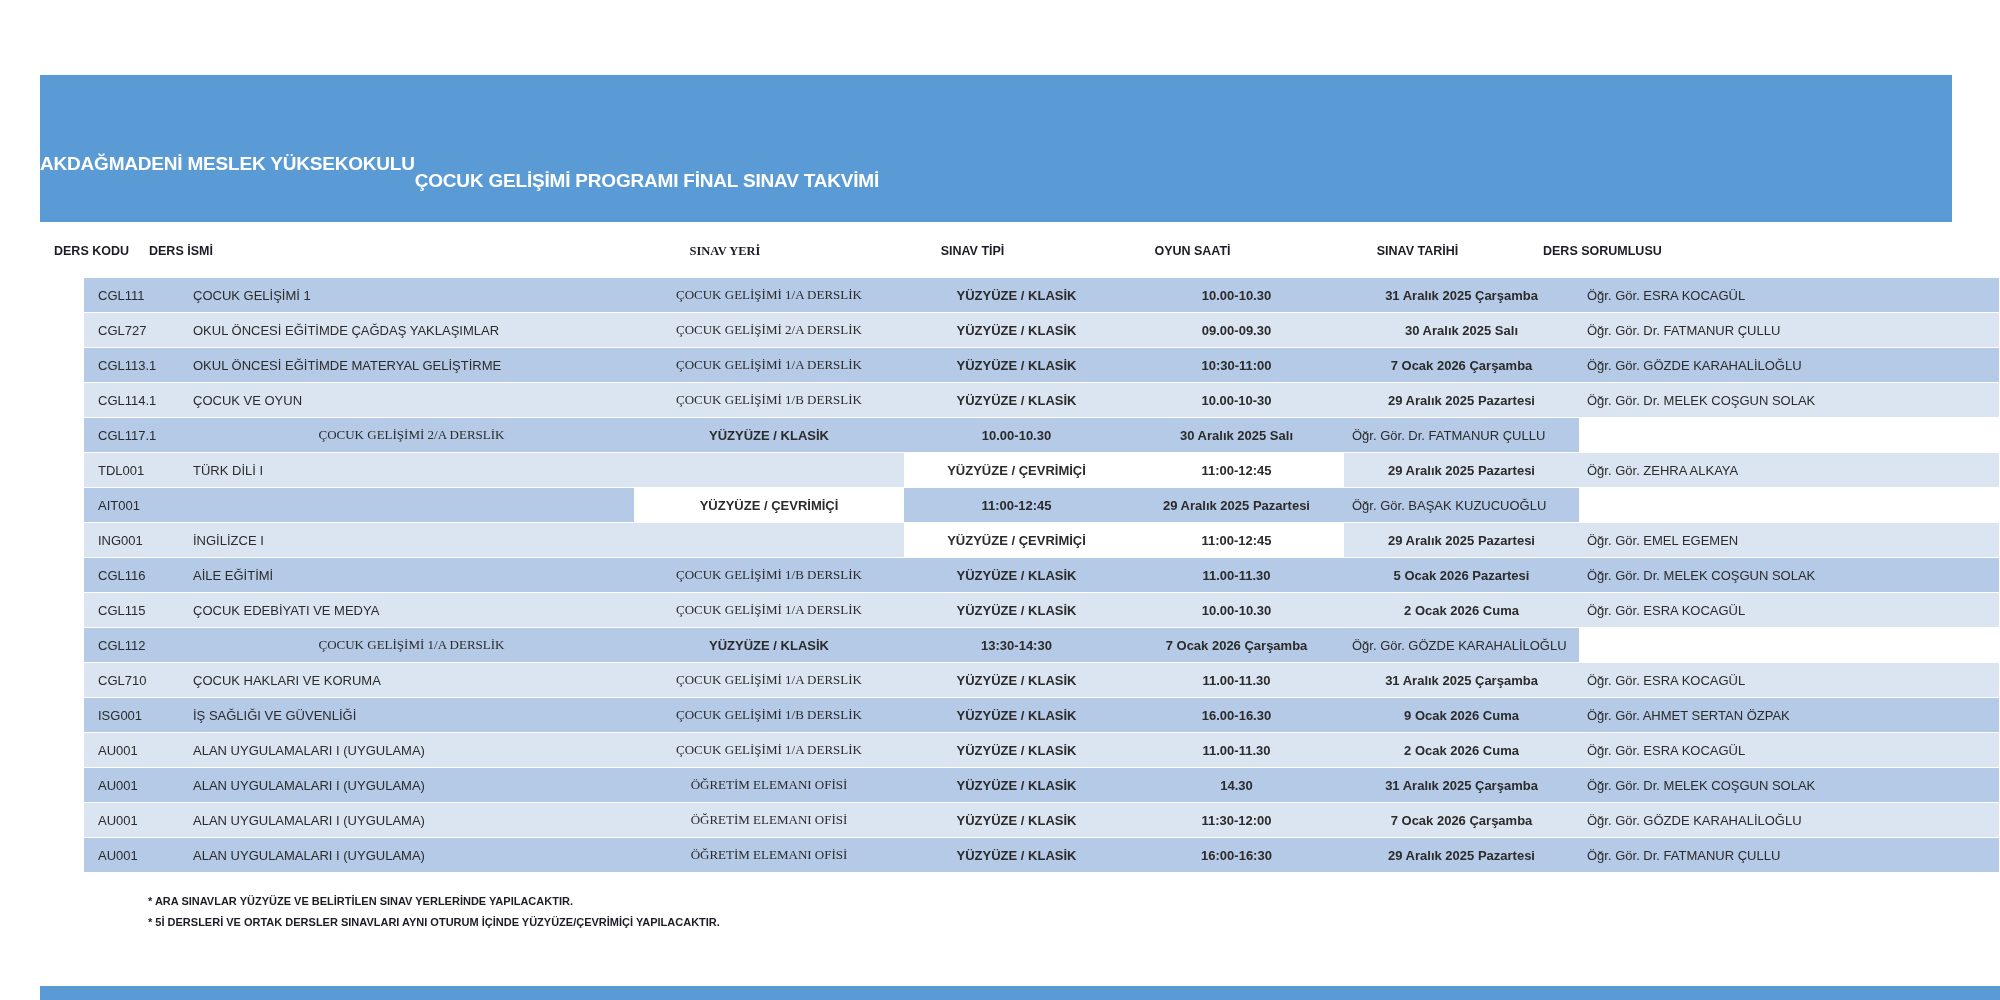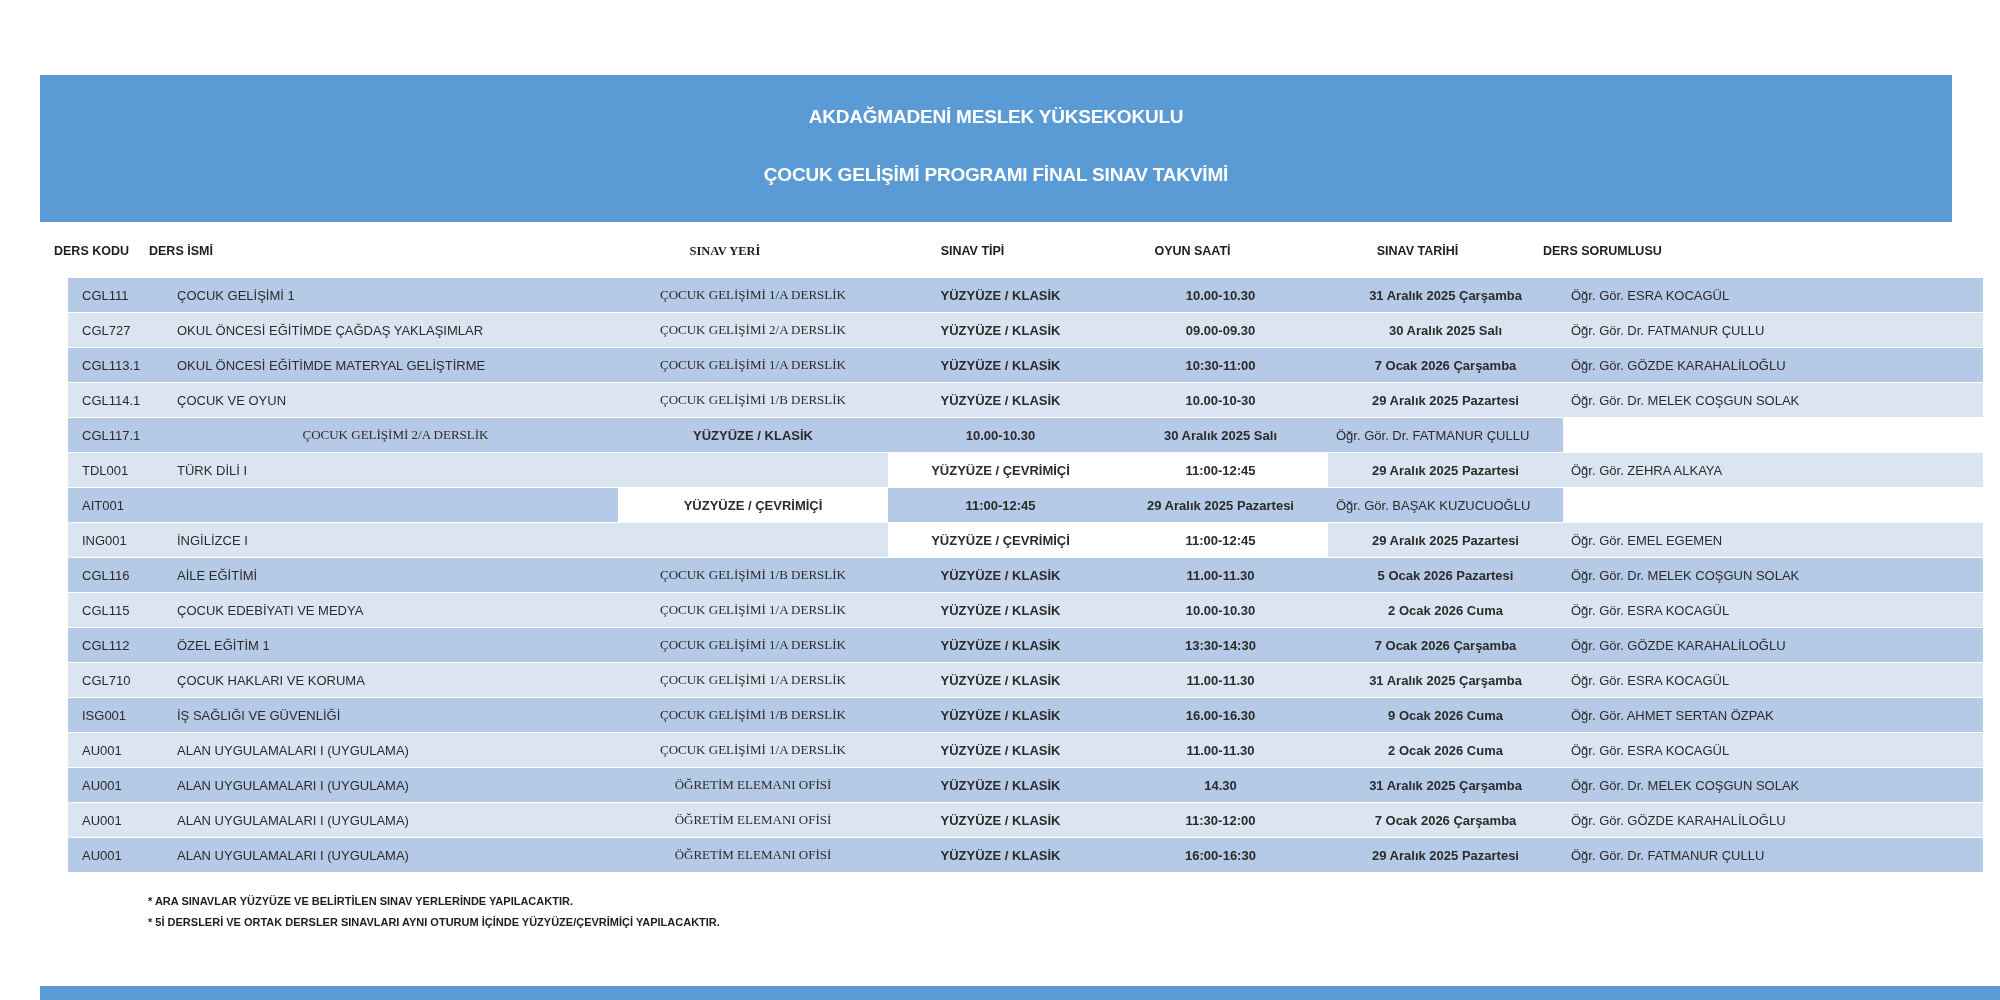--- a/index.html
+++ b/index.html
@@ -5,38 +5,38 @@
   html,body{margin:0;padding:0;background:#ffffff;}
   body{
     width:2000px;height:1000px;position:relative;overflow:hidden;
     font-family:"Liberation Sans","DejaVu Sans",sans-serif;
     color:#2b2b2b;
     -webkit-font-smoothing:antialiased;
   }
   .banner{
     position:absolute;left:40px;top:75px;width:1912px;height:147px;
     background:var(--banner,#5b9bd5);
-    display:flex;flex-direction:column;align-items:center;justify-content:flex-start;
+    display:flex;align-items:center;justify-content:flex-start;
     padding-top:30px;box-sizing:border-box;
   }
   .banner .title{
     color:#ffffff;font-weight:bold;font-size:19px;letter-spacing:-0.2px;
     line-height:24px;
   }
   .banner .title + .title{margin-top:34px;}
 
   .thead{
     position:absolute;left:40px;top:238px;width:1915px;height:26px;
     display:grid;grid-template-columns:105px 445px 270px 225px 215px 235px 420px;
     align-items:center;
   }
   .th{
     font-weight:bold;font-size:12.5px;color:#1c1c26;white-space:nowrap;
   }
-  .tbody{position:absolute;left:32px;top:278px;width:1915px;padding-left:36px;}
+  .tbody{position:absolute;left:48px;top:278px;width:1915px;padding-left:36px;}
   .tr{
     display:grid;grid-template-columns:105px 445px 270px 225px 215px 235px 420px;
     height:35px;align-items:center;
     border-bottom:1px solid rgba(255,255,255,0.45);box-sizing:border-box;
   }
   .tr.odd .td{background:var(--row-odd,#b5cae6);}
   .tr.even .td{background:var(--row-even,#dbe5f2);}
   .td{
     height:100%;display:flex;align-items:center;
     font-size:13px;white-space:nowrap;overflow:visible;box-sizing:border-box;
@@ -165,21 +165,20 @@
       <div class="td col-kodu">CGL115</div>
       <div class="td col-ismi">ÇOCUK EDEBİYATI VE MEDYA</div>
       <div class="td col-yeri">ÇOCUK GELİŞİMİ 1/A DERSLİK</div>
       <div class="td col-tipi">YÜZYÜZE / KLASİK</div>
       <div class="td col-saati">10.00-10.30</div>
       <div class="td col-tarihi">2 Ocak 2026 Cuma</div>
       <div class="td col-sorumlusu">Öğr. Gör. ESRA KOCAGÜL</div>
     </div>
     <div class="tr odd">
       <div class="td col-kodu">CGL112</div>
-      <div class="td col-ismi">ÖZEL EĞİTİM 1</div>
       <div class="td col-yeri">ÇOCUK GELİŞİMİ 1/A DERSLİK</div>
       <div class="td col-tipi">YÜZYÜZE / KLASİK</div>
       <div class="td col-saati">13:30-14:30</div>
       <div class="td col-tarihi">7 Ocak 2026 Çarşamba</div>
       <div class="td col-sorumlusu">Öğr. Gör. GÖZDE KARAHALİLOĞLU</div>
     </div>
     <div class="tr even">
       <div class="td col-kodu">CGL710</div>
       <div class="td col-ismi">ÇOCUK HAKLARI VE KORUMA</div>
       <div class="td col-yeri">ÇOCUK GELİŞİMİ 1/A DERSLİK</div>

